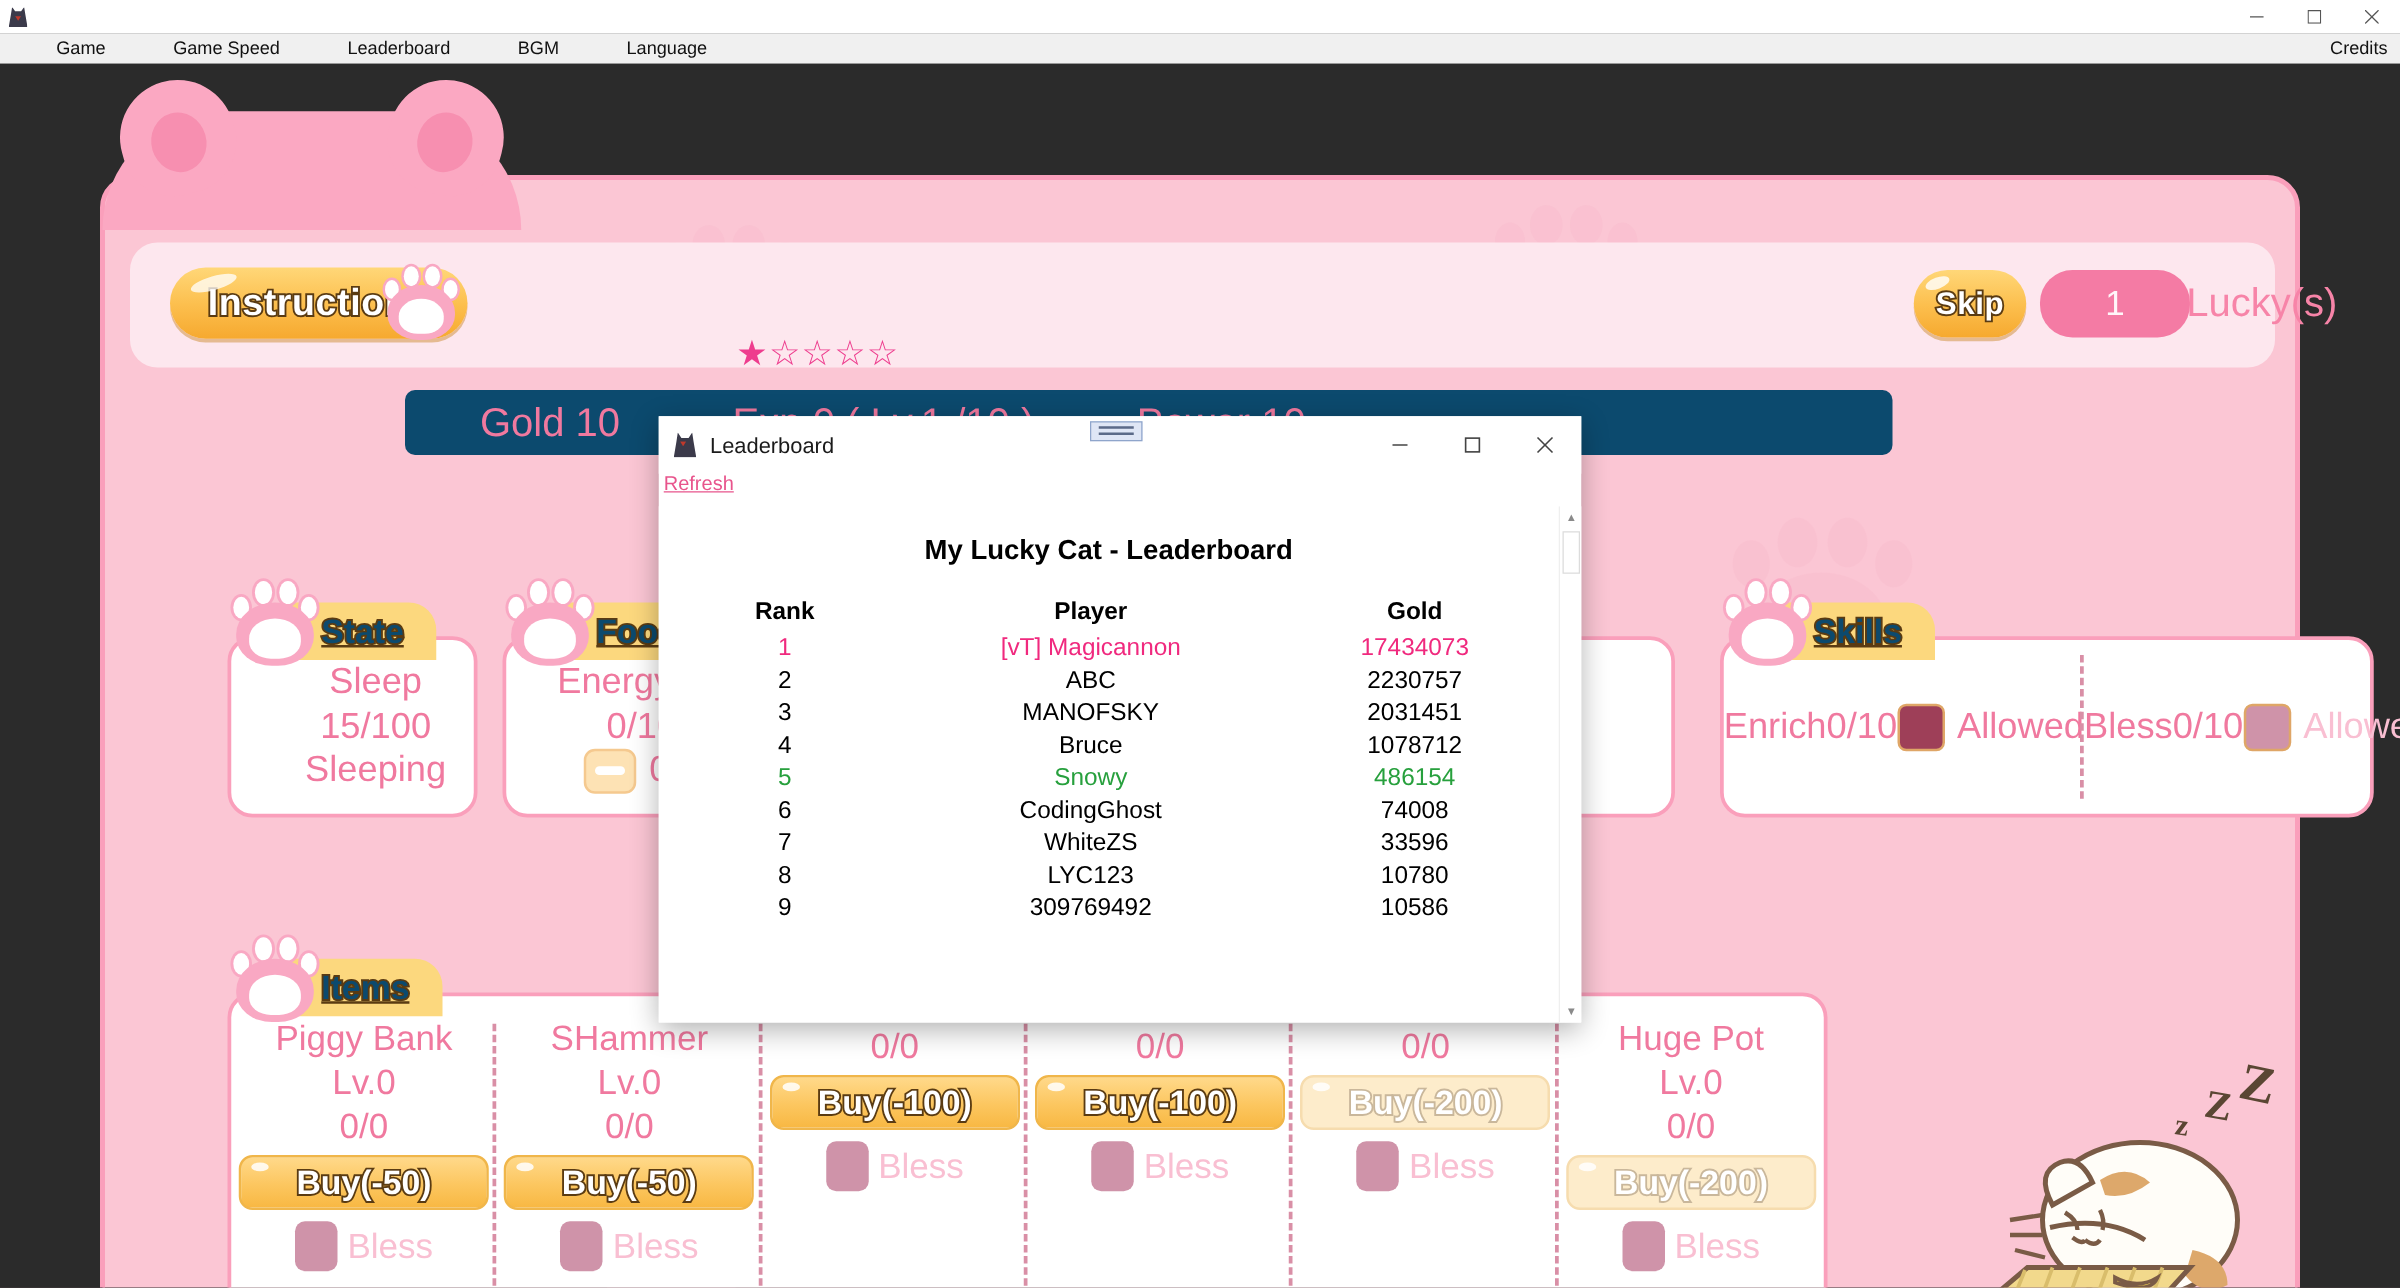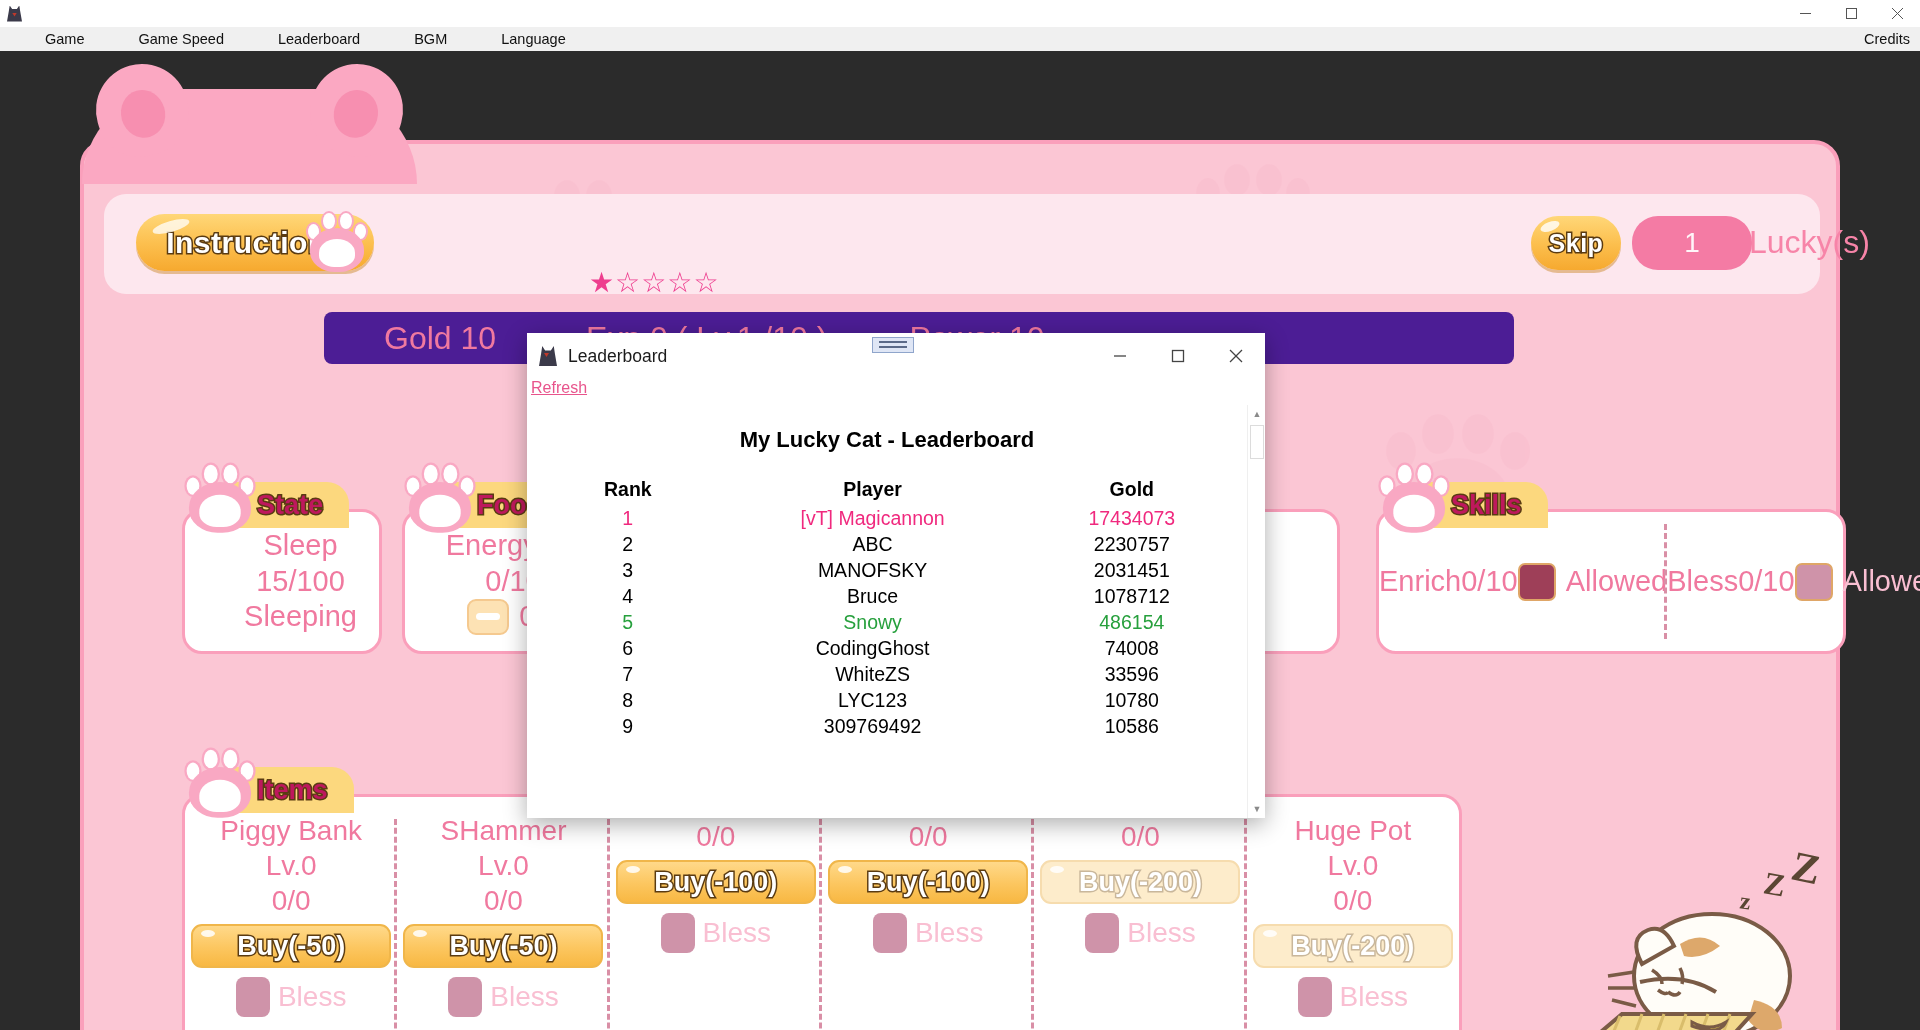--- a/index.html
+++ b/index.html
@@ -179,21 +179,21 @@
   #seconds-value { font-size: 28px; color: #fff6f9; }
   #seconds-label {
     position: absolute; left: 1645px; top: 30px;
     font-size: 32px; color: #f784a8; white-space: nowrap;
   }
 
   
   #stats-strip {
     position: absolute; left: 240px; top: 168px;
     width: 1190px; height: 52px;
-    background: #4c1d95;
+    background: #0c4a6e;
     border-radius: 8px;
     display: flex; align-items: center;
     z-index: 3;
   }
   .stat-text {
     font-size: 32px; color: #f0799f; white-space: nowrap;
   }
   #stat-gold { margin-left: 60px; }
   #stat-exp  { margin-left: 90px; }
   #stat-power{ margin-left: 82px; }
@@ -214,30 +214,31 @@
   }
   .panel-tab {
     position: absolute; left: 22px; top: -30px;
     height: 46px; padding: 0 26px 0 50px;
     background: #fcd87e;
     border-radius: 22px 22px 0 0;
     display: flex; align-items: center;
     z-index: 1;
   }
   .panel-tab-label {
-    font-size: 27px; font-weight: bold; color: #be185d;
+    font-size: 27px; font-weight: bold; color: #0c4a6e;
     -webkit-text-stroke: 3px #5a3b12; paint-order: stroke fill;
     white-space: nowrap;
+    text-decoration: underline;
   }
   .panel-tab .paw-badge { left: -20px; top: -16px; transform: scale(1.15); }
 
   #panel-state { left: 98px; top: 365px; width: 200px; height: 145px; }
   #panel-food  { left: 318px; top: 365px; width: 440px; height: 145px; }
   #panel-shop  { left: 778px; top: 365px; width: 478px; height: 145px; }
-  #panel-skills{ left: 1292px; top: 365px; width: 470px; height: 145px; }
+  #panel-skills{ left: 1292px; top: 365px; width: 523px; height: 145px; }
   #panel-items { left: 98px; top: 650px; width: 1280px; height: 285px; }
 
   .cell-col { color: #f0799f; text-align: center; }
   .ct-lg { font-size: 29px; line-height: 1.22; }
 
   #state-body {
     display: flex; flex-direction: column; align-items: center;
     justify-content: center; height: 100%; padding-left: 37px;
   }
 

